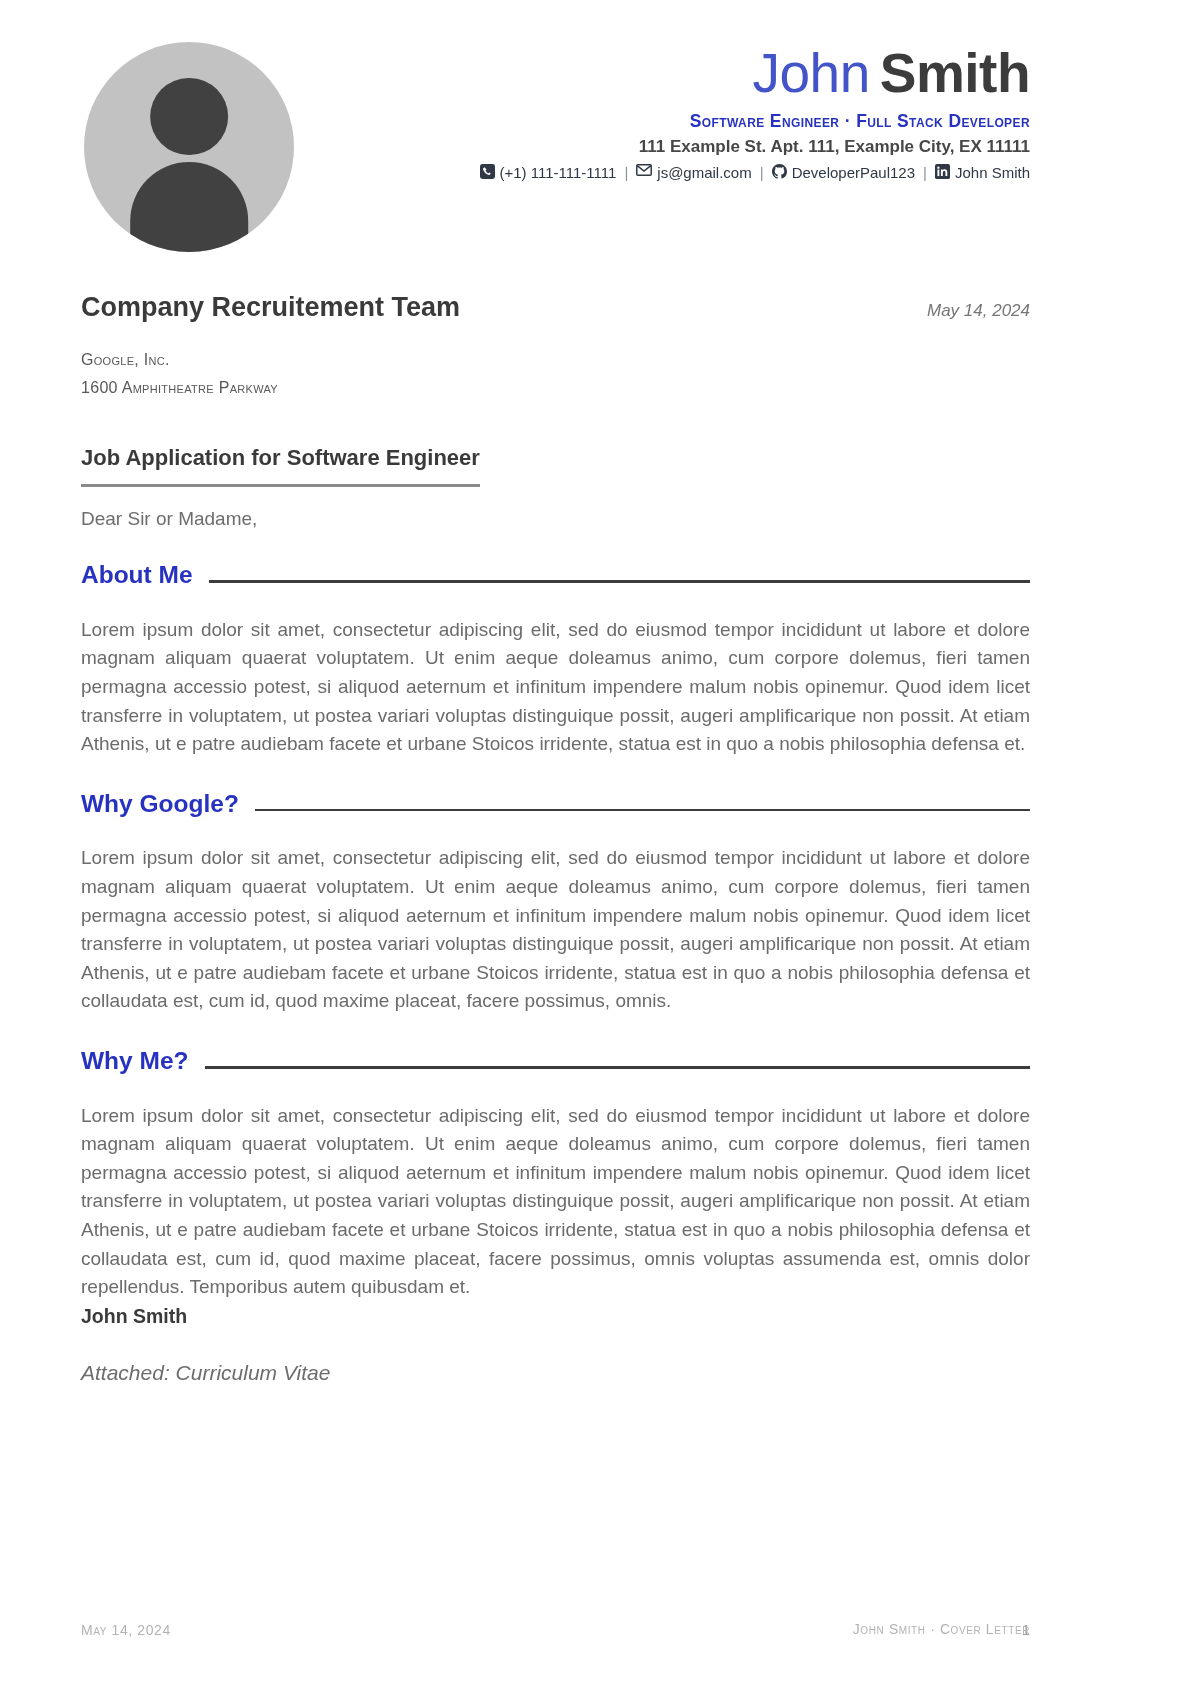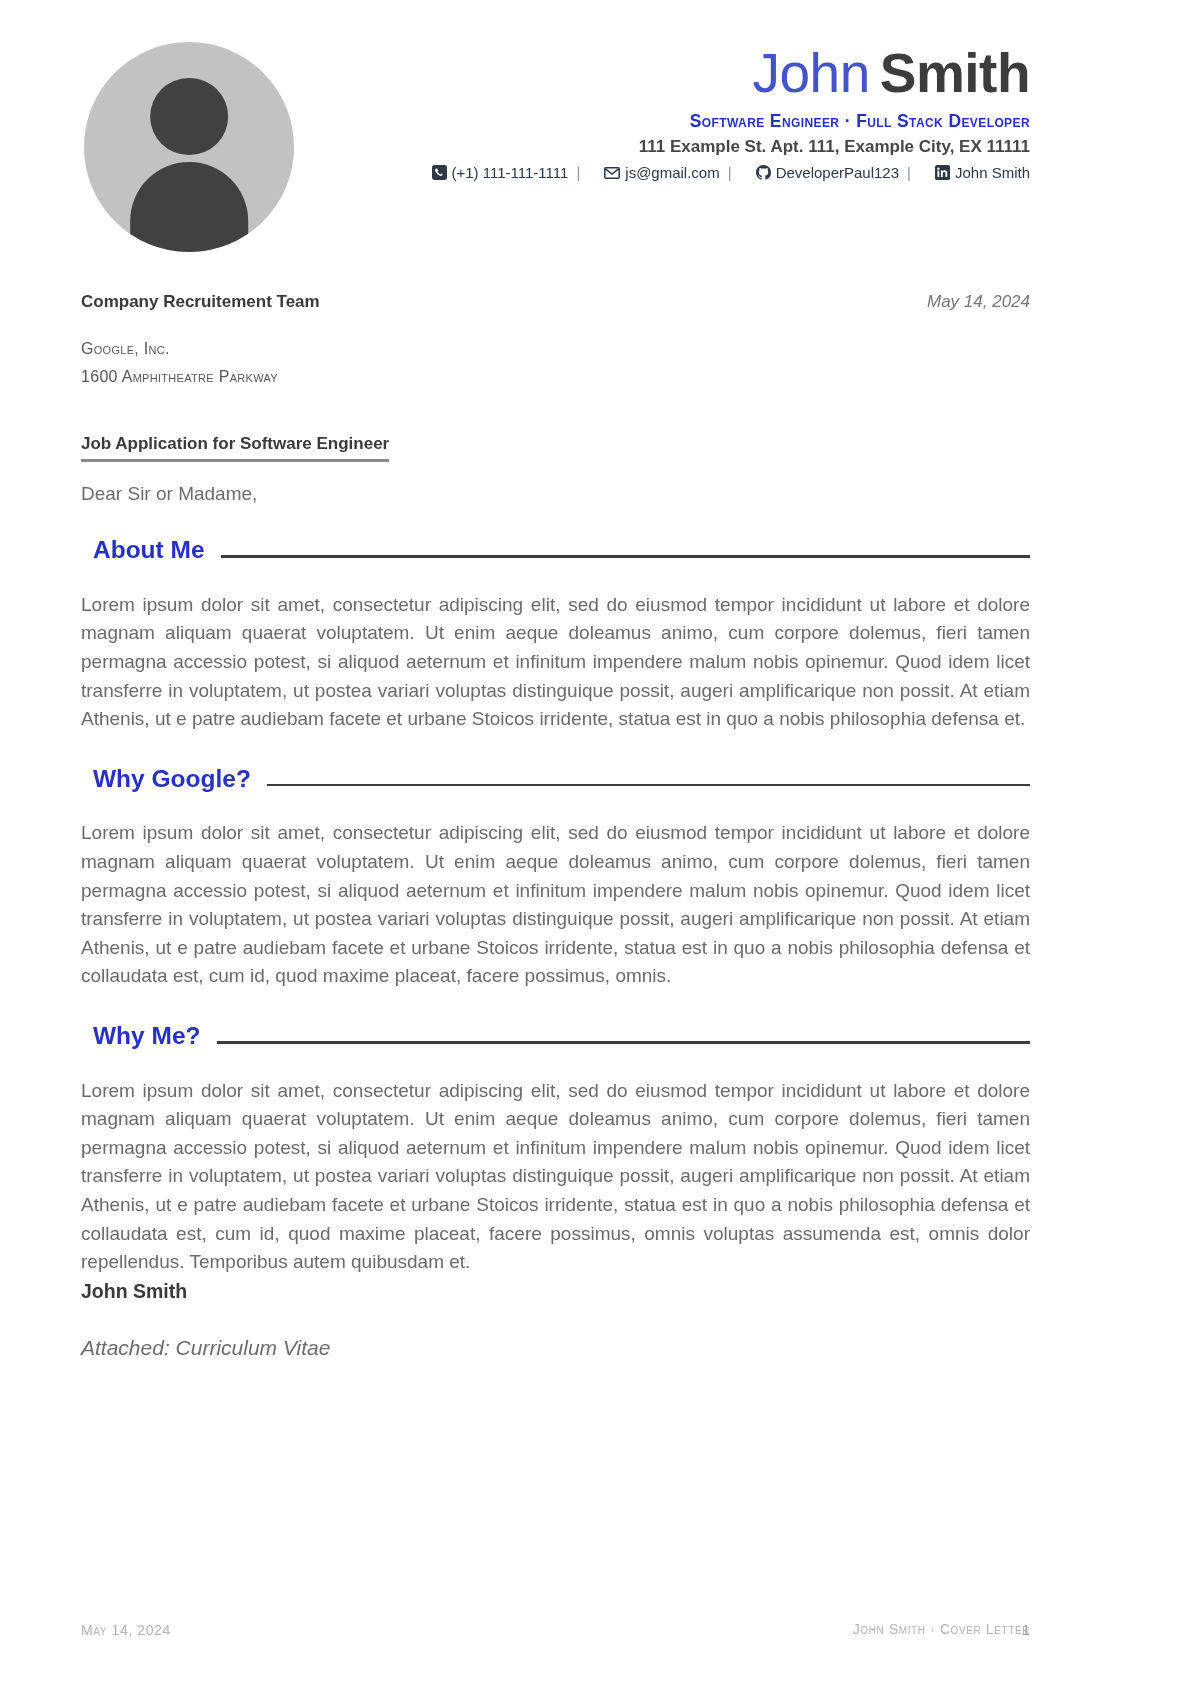--- a/index.html
+++ b/index.html
@@ -43,42 +43,42 @@
     font-size:17.5px; color:#2832c0; letter-spacing:0.4px;
   }
   .address { margin-top:5px; font-weight:700; font-size:17px; color:#474747; }
   .contact {
     margin-top:7px; font-size:15px; color:#2f3845;
     display:flex; justify-content:flex-end; align-items:center; gap:5px;
   }
   .contact .icon { display:inline-flex; align-items:center; }
   .contact svg { display:block; }
   .contact .sep { color:#8d949c; padding:0 3px; }
-  .contact .entry { display:inline-flex; align-items:center; gap:5px; cursor:pointer;margin-left:16px; }
+  .contact .entry { display:inline-flex; align-items:flex-start; gap:5px; cursor:pointer; }
 
   
   .recipient-row { margin-top:40px; display:flex; justify-content:space-between; align-items:baseline; }
-  .recipient-name { font-size:17px; font-weight:700; color:#3a3a3a; }
+  .recipient-name { font-size:27px; font-weight:700; color:#3a3a3a; }
   .date { font-style:italic; font-size:17px; color:#767676; }
   .org-block {
     margin-top:23px; font-variant:small-caps; color:#585858;
     font-size:16px; line-height:27.5px; letter-spacing:0.3px;
   }
 
   
   .subject {
     margin-top:44px; display:inline-block;
-    font-size:17px; font-weight:700; color:#3a3a3a;
-    border-bottom:3px solid #8a8a8a; padding-bottom:5px;
+    font-size:22px; font-weight:700; color:#3a3a3a;
+    border-bottom:3px solid #8a8a8a; padding-bottom:13px;
   }
   .greeting { margin-top:21px; font-size:19px; color:#6d6d6d; font-weight:300; }
 
   
   .section { margin-top:32px; }
-  .section-head { display:flex; align-items:flex-end;margin-left:12px; }
+  .section-head { display:flex; align-items:flex-end; }
   .section-title {
     font-size:24.5px; font-weight:700; color:#2832c0;
     line-height:1.05; white-space:nowrap;
   }
   .section-rule { flex:1; height:2.5px; background:#3c3c3c; margin-left:16px; margin-bottom:5px; }
   .para {
     margin-top:28px; font-size:19px; line-height:28.6px;
     color:#6b6b6b; text-align:justify; font-weight:300;
   }
 

